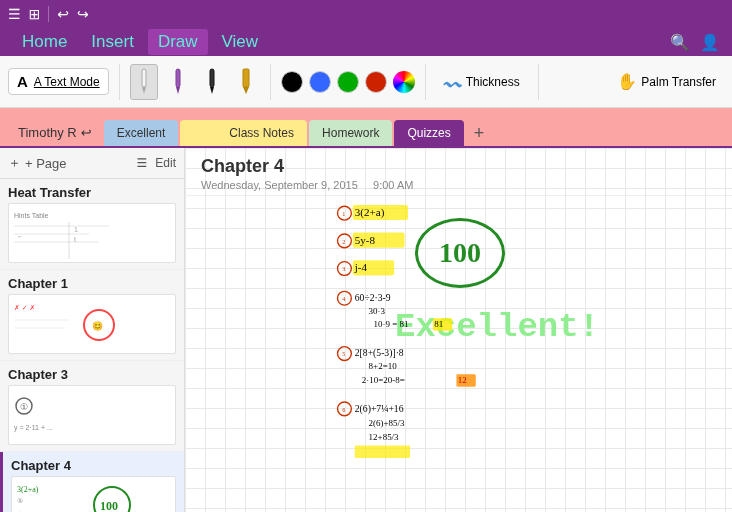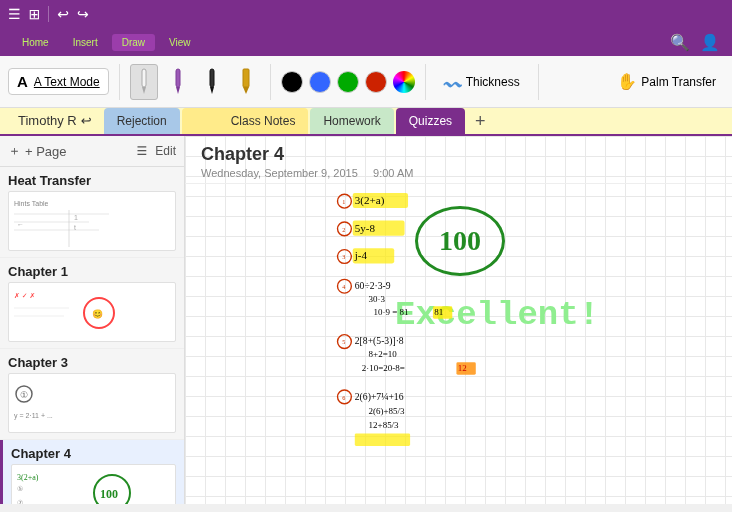--- a/index.html
+++ b/index.html
@@ -22,22 +22,22 @@
     .menu-bar {
       height: 28px;
       background: #7B2D8B;
       display: flex;
       align-items: center;
       justify-content: space-between;
       padding: 0 12px;
     }
     .menu-items { display: flex; gap: 4px; }
     .menu-item {
-      color: #bef264;
-      font-size: 10px;
+      color: #5eead4;
+      font-size: 17px;
       padding: 3px 10px;
       border-radius: 3px;
       cursor: pointer;
     }
     .menu-item.active { background: #9B3DAB; }
     .menu-icons { display: flex; gap: 10px; align-items: center; }
     .menu-icon-btn { color: white; font-size: 16px; cursor: pointer; }
 
     
     .toolbar {
@@ -68,22 +68,22 @@
       font-size: 12px; cursor: pointer; padding: 4px 8px;
     }
     .tool-palm {
       display: flex; align-items: center; gap: 4px;
       font-size: 12px; cursor: pointer; padding: 4px 8px;
       margin-left: auto;
     }
 
     
     .tab-bar {
-      height: 28px;
-      background: #fef9c3;
+      height: 40px;
+      background: #fca5a5;
       border-bottom: 2px solid #7B2D8B;
       display: flex;
       align-items: flex-end;
       padding: 0 8px;
       gap: 2px;
     }
     .notebook-name {
       font-size: 13px;
       padding: 4px 10px 6px;
       color: #333;
@@ -260,21 +260,21 @@
     <span style="font-size:16px;">✋</span>
     <span>Palm Transfer</span>
   </div>
 </div>
 
 <div class="tab-bar">
   <div class="notebook-name">
     <span>Timothy R</span>
     <span style="cursor:pointer;">↩</span>
   </div>
-  <div class="tab handouts">Rejection</div>
+  <div class="tab handouts">Excellent</div>
   <div class="tab class-notes">Class Notes</div>
   <div class="tab homework">Homework</div>
   <div class="tab quizzes">Quizzes</div>
   <div class="tab-add">+</div>
 </div>
 
 <div class="main">
 
   <div class="sidebar">
     <div class="sidebar-header">

